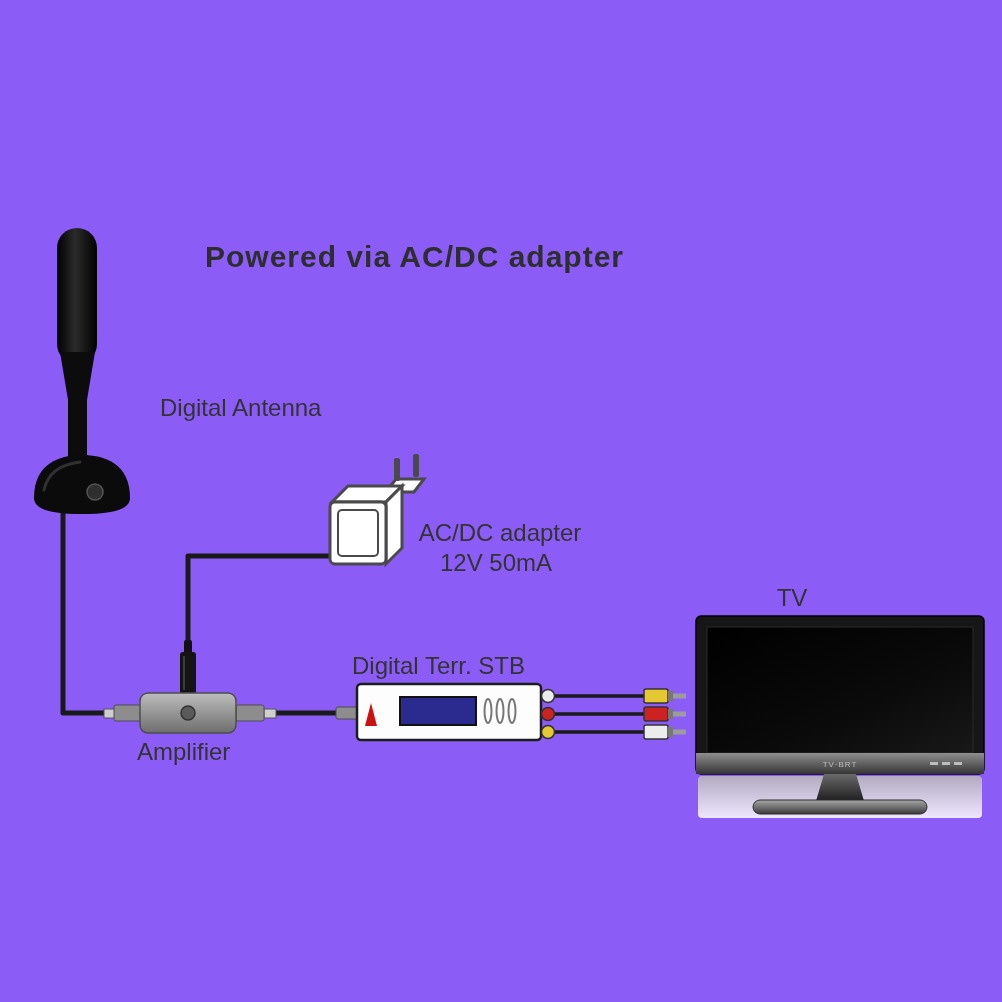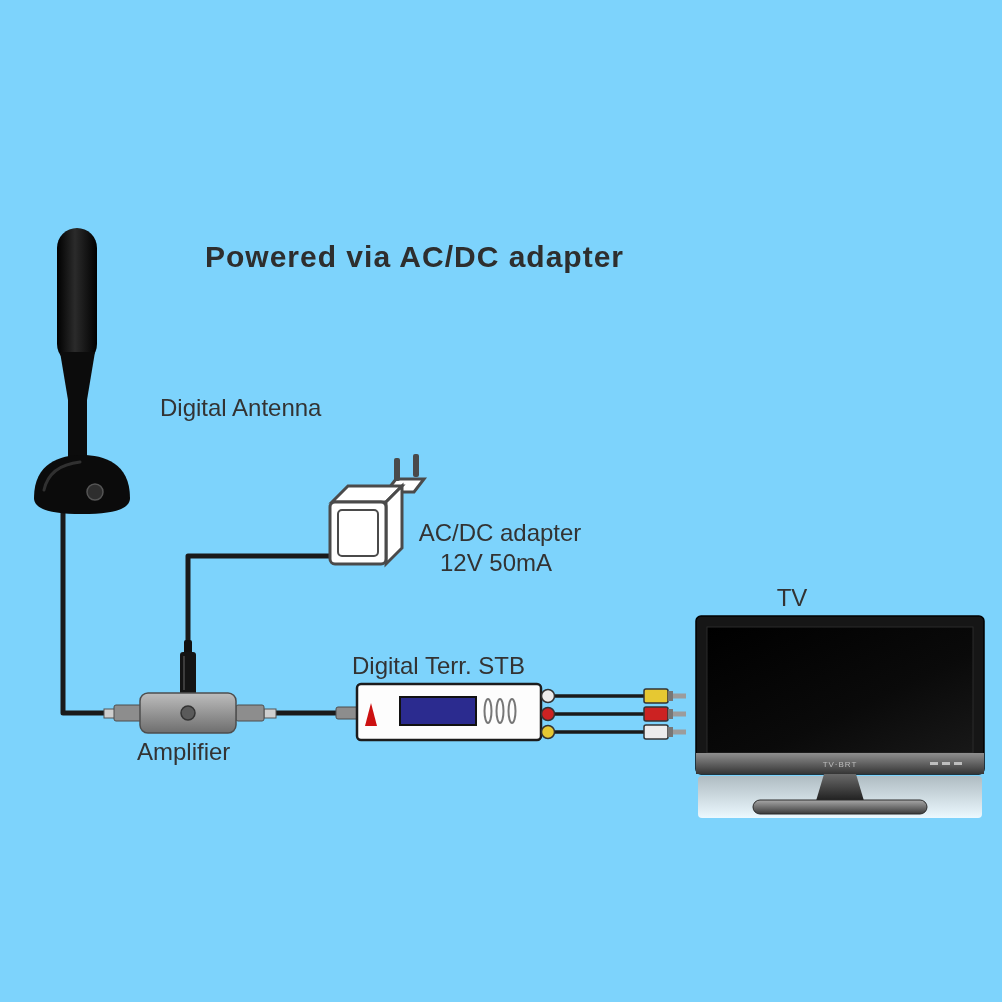--- a/index.html
+++ b/index.html
@@ -1,19 +1,19 @@
 <!DOCTYPE html>
 <html><head>
 <meta charset="utf-8">
 <style>
   html,body{margin:0;padding:0;background:#ffffff;}
   .canvas{
     position:relative;
     width:1002px;height:1002px;
-    background:#7dd3fc;
+    background:#8b5cf6;
     font-family:"Liberation Sans",sans-serif;
     overflow:hidden;
   }
   svg{display:block;}
   svg text{font-family:"Liberation Sans",sans-serif;fill:#2f2f2f;}
   .title-text{font-size:30px;font-weight:700;letter-spacing:1px;fill:#2e2e2e;}
   .label-text{font-size:24px;fill:#333333;}
   .tiny-text{font-size:8px;fill:#bdbdbd;letter-spacing:1px;}
 </style>
 </head>

